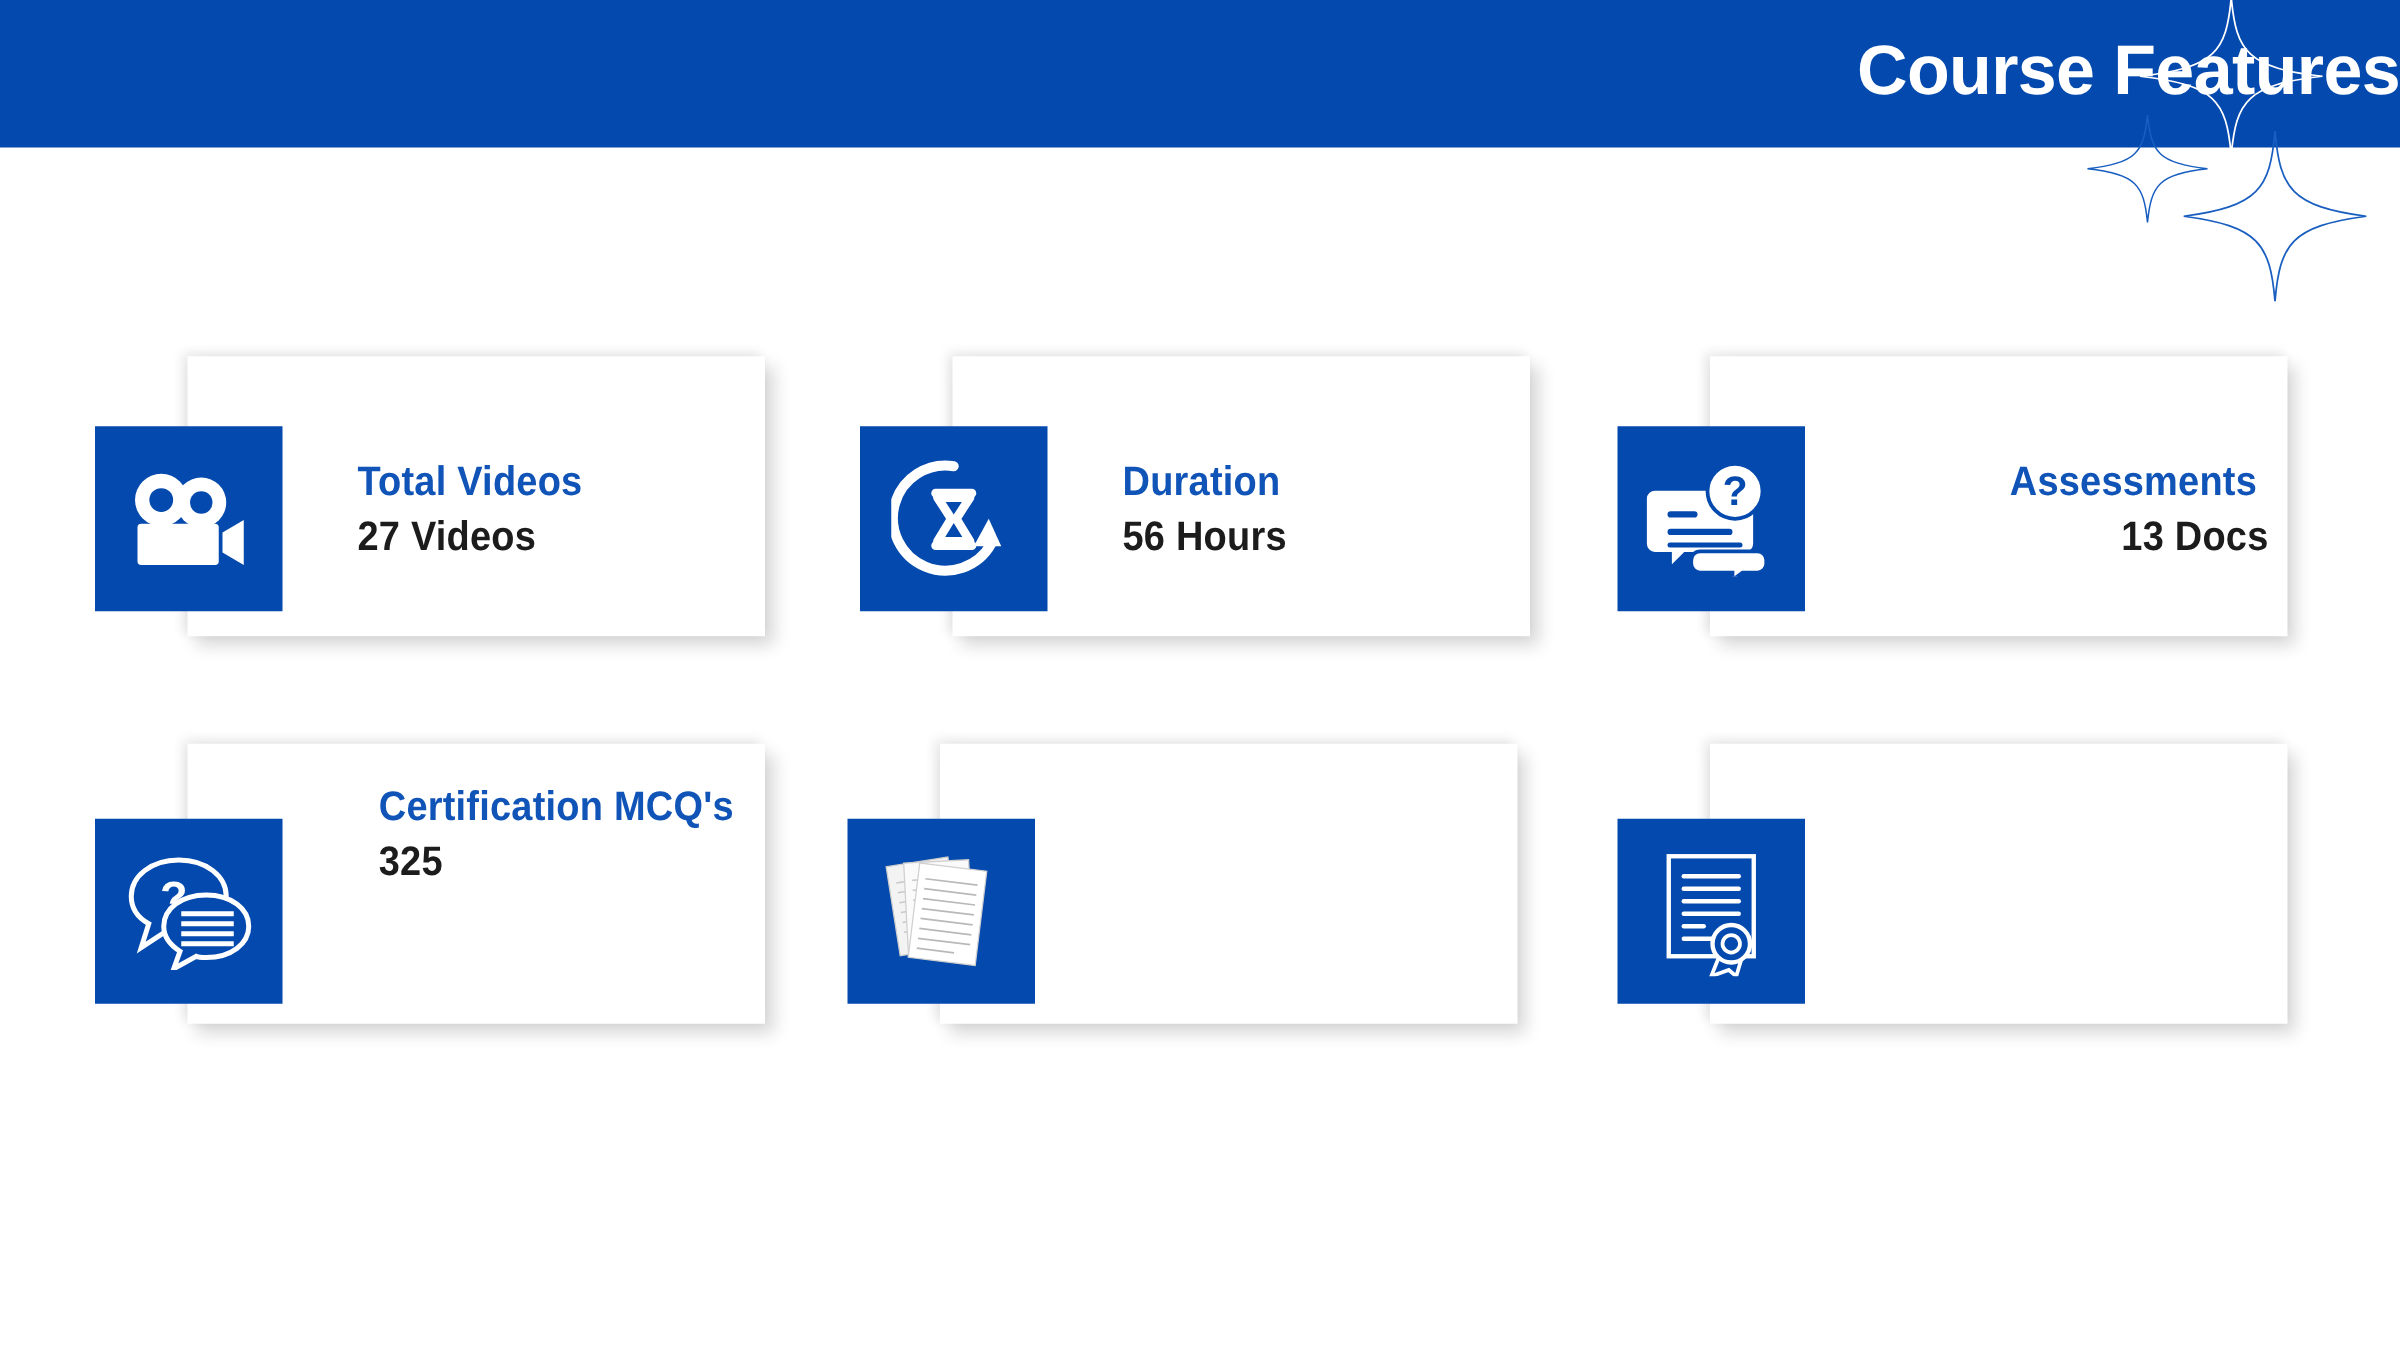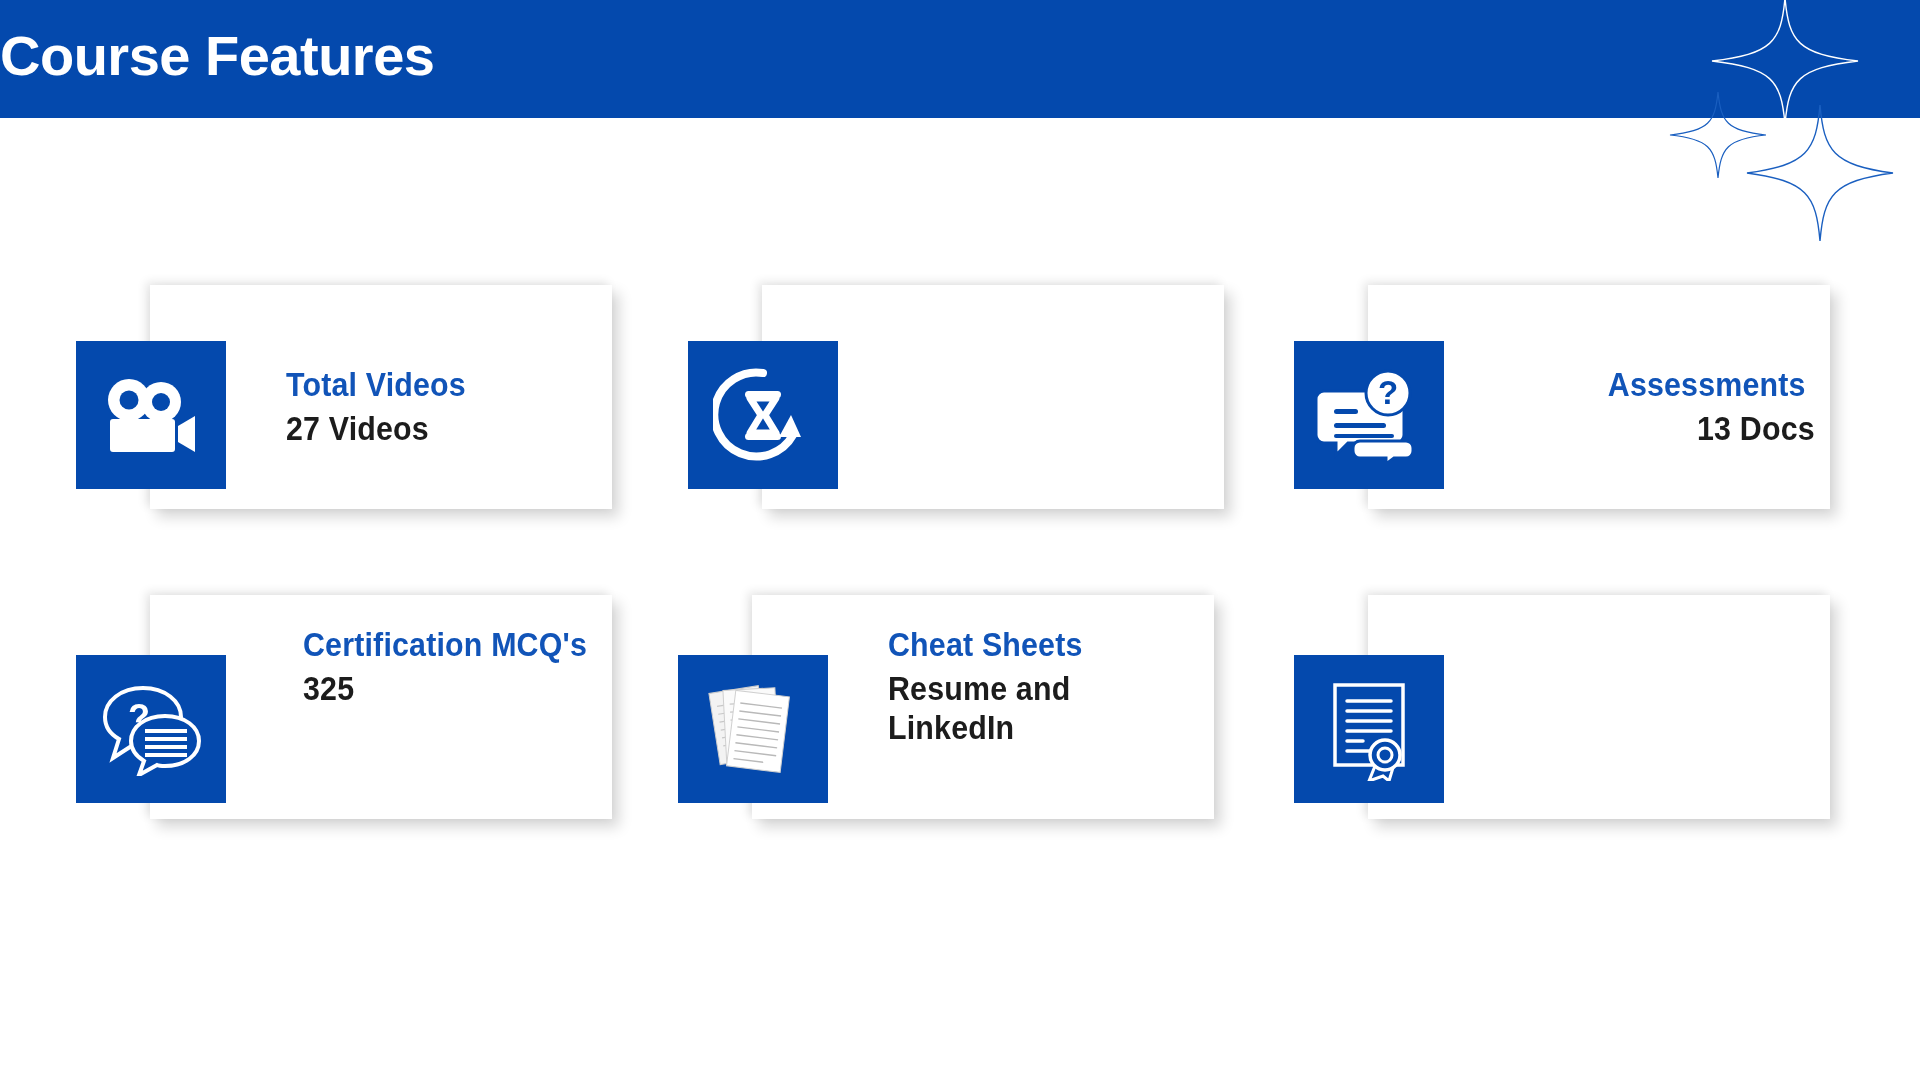--- a/index.html
+++ b/index.html
@@ -31,21 +31,21 @@
     overflow: visible;
   }
 
   .header-title {
     position: absolute;
     left: 0;
     top: 0;
     width: 1920px;
     height: 114px;
     line-height: 112px;
-    text-align: left;
+    text-align: right;
     color: #ffffff;
     font-family: "Liberation Sans", sans-serif;
     font-size: 56px;
     font-weight: 700;
     letter-spacing: -0.5px;
     white-space: nowrap;
   }
 
   
   .sparkle-layer {
@@ -191,20 +191,24 @@
 
     <div class="card card-r0 card-c1"></div>
     <div class="icon-tile tile-r0 tile-c1">
       <svg width="100" height="100" viewBox="0 0 100 100">
         <path d="M50 8 A42 42 0 1 0 80 70" fill="none" stroke="#ffffff" stroke-width="8" stroke-linecap="round"></path>
         <path d="M78 50 L88 72 L66 72 Z" fill="#ffffff"></path>
         <rect x="32" y="26" width="36" height="7" rx="3.5" fill="#ffffff"></rect>
         <rect x="32" y="68" width="36" height="7" rx="3.5" fill="#ffffff"></rect>
         <path d="M37 33 L63 33 L52 50 L63 68 L37 68 L48 50 Z" fill="none" stroke="#ffffff" stroke-width="7" stroke-linejoin="round"></path>
       </svg>
+    </div>
+    <div class="card-text text-r0 text-c1">
+      <div class="feature-title">Duration</div>
+      <div class="feature-value">56 Hours</div>
     </div>
 
     <div class="card card-r0 card-c2"></div>
     <div class="icon-tile tile-r0 tile-c2">
       <svg width="106" height="92" viewBox="0 0 106 92">
         <path d="M8 22 h72 a8 8 0 0 1 8 8 v36 a8 8 0 0 1 -8 8 h-48 l-12 12 v-12 h-12 a8 8 0 0 1 -8 -8 v-36 a8 8 0 0 1 8 -8 Z" fill="#ffffff" stroke="#0449ad" stroke-width="3"></path>
         <rect x="18" y="40" width="24" height="5" rx="2.5" fill="#0449ad"></rect>
         <rect x="18" y="54" width="52" height="5" rx="2.5" fill="#0449ad"></rect>
         <rect x="18" y="65" width="60" height="4" rx="2" fill="#0449ad"></rect>
         <path d="M44 72 h46 a7 7 0 0 1 7 7 v3 a7 7 0 0 1 -7 7 h-12 l-8 6 v-6 h-26 a7 7 0 0 1 -7 -7 v-3 a7 7 0 0 1 7 -7 Z" fill="#ffffff" stroke="#0449ad" stroke-width="3"></path>
@@ -267,24 +271,20 @@
             <line x1="34" y1="44" x2="76" y2="44"></line>
               <line x1="34" y1="52" x2="76" y2="52"></line>
             <line x1="34" y1="60" x2="76" y2="60"></line>
               <line x1="34" y1="68" x2="76" y2="68"></line>
             <line x1="34" y1="76" x2="76" y2="76"></line>
               <line x1="34" y1="84" x2="64" y2="84"></line>
           </g>
         </g>
       </svg>
     </div>
-    <div class="card-text text-r1 text-row1 text-c1">
-      <div class="feature-title">Cheat Sheets</div>
-      <div class="feature-value wrap">Resume and LinkedIn</div>
-    </div>
 
     <div class="card card-r1 card-row1 card-c2"></div>
     <div class="icon-tile tile-r1 tile-row1 tile-c2">
       <svg width="100" height="104" viewBox="0 0 100 104">
         <rect x="16" y="8" width="68" height="80" fill="none" stroke="#ffffff" stroke-width="3.5"></rect>
         <g stroke="#ffffff" stroke-width="3.5" stroke-linecap="round">
           <line x1="28" y1="24" x2="72" y2="24"></line>
           <line x1="28" y1="34" x2="72" y2="34"></line>
           <line x1="28" y1="44" x2="72" y2="44"></line>
           <line x1="28" y1="54" x2="72" y2="54"></line>

